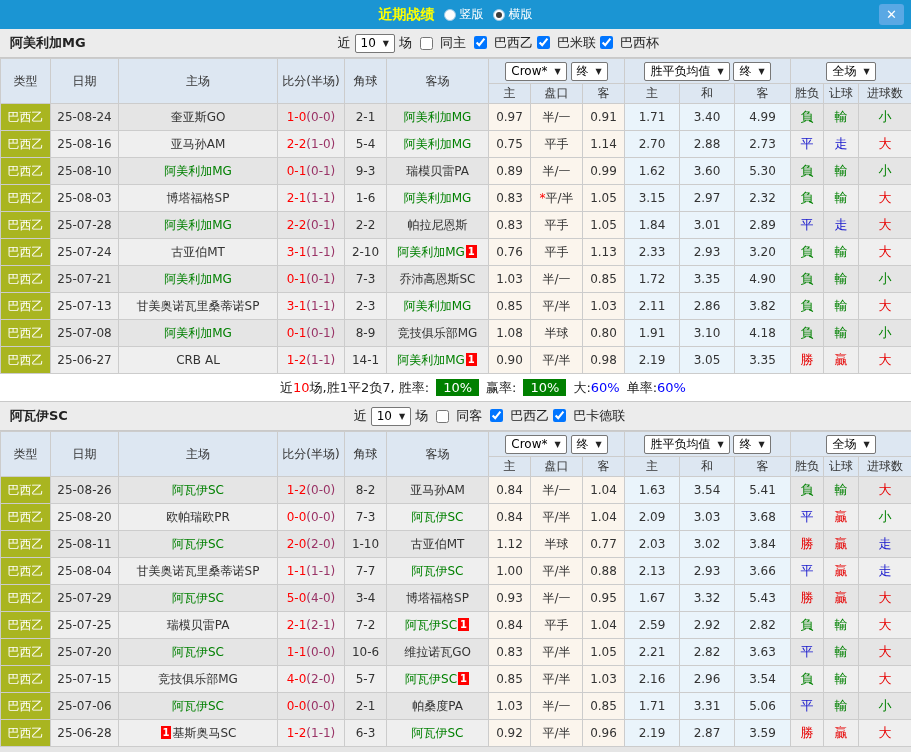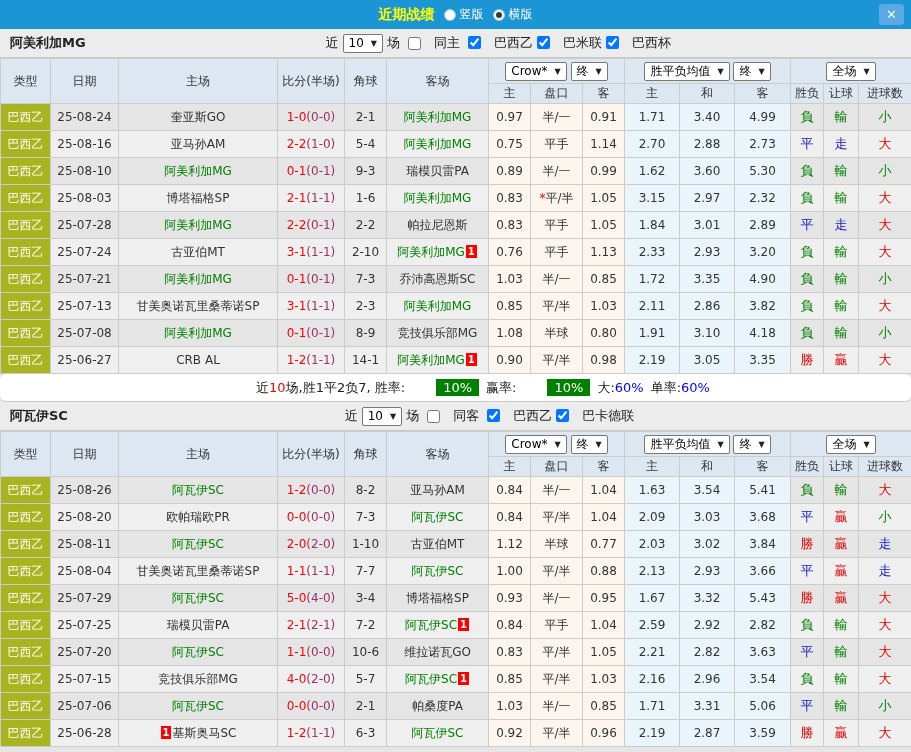--- a/index.html
+++ b/index.html
@@ -12,21 +12,21 @@
   .rdot{width:12px;height:12px;border-radius:50%;background:#fdfdfd;border:1px solid #9cc9e6;display:inline-block;position:relative;box-sizing:border-box;}
   .rdot.on::after{content:"";position:absolute;left:2px;top:2px;width:6px;height:6px;border-radius:50%;background:#3c3c3c;}
   .close-btn{position:absolute;right:7px;top:4px;width:25px;height:21px;background:#5aa8e4;border-radius:3px;color:#fff;font-weight:bold;text-align:center;line-height:21px;font-size:13px;cursor:pointer;}
 
   
   .section-bar{height:28px;background:#ececec;border-bottom:1px solid #c9c9c9;display:flex;align-items:center;font-size:13px;color:#222;}
   .team-name{font-weight:bold;margin-left:10px;font-size:13px;white-space:nowrap;}
   .filters{flex:1;display:flex;justify-content:center;align-items:center;gap:4px;}
   .select-box{display:inline-flex;align-items:center;gap:7px;background:#fff;border:1px solid #777;padding:1px 5px;font-size:12px;color:#000;border-radius:2px;cursor:pointer;line-height:15px;white-space:nowrap;}
   .select-box .arr{font-size:8px;color:#222;}
-  .chk{display:inline-flex;align-items:center;gap:12px;font-size:13px;color:#222;cursor:pointer;}
+  .chk{display:inline-flex;align-items:center;gap:6px;font-size:13px;color:#222;cursor:pointer;}
   .chk input{width:13px;height:13px;margin:0 1px 0 4px;}
 
   
   table{border-collapse:collapse;table-layout:fixed;width:911px;text-align:center;}
   td,th{border:1px solid #ccc;font-size:12px;color:#333;font-weight:normal;padding:0;overflow:hidden;white-space:nowrap;}
   thead th{background:#dde7f2;}
   thead tr.h1 th{height:24px;}
   thead tr.h2 th{height:19px;}
   tbody td{height:26px;}
   tbody tr:nth-child(even){background:#efefef;}
@@ -38,22 +38,22 @@
   .ft{color:#ff0000;}
   .ht{color:#993366;}
   .badge1{display:inline-block;background:#ff0000;color:#fff;font-size:10px;font-weight:bold;padding:0 2px;line-height:13px;margin:0 1px;vertical-align:1px;}
   .res{font-size:13px;}
   .res-green{color:#008000;}
   .res-blue{color:#1414cc;}
   .res-red{color:#e60000;}
   .star{color:#ff0000;}
 
   
-  .summary{height:27px;display:flex;align-items:center;justify-content:center;gap:7px;font-size:13px;color:#222;border-bottom:1px solid #c9c9c9;background:#fff;padding-left:55px;border-radius:6px;}
-  .badge-green{background:#008000;color:#fff;padding:1px 7px;font-size:13px;margin-left:24px;}
+  .summary{height:27px;display:flex;align-items:center;justify-content:center;gap:7px;font-size:13px;color:#222;border-bottom:1px solid #c9c9c9;background:#fff;padding-left:55px;}
+  .badge-green{background:#008000;color:#fff;padding:1px 7px;font-size:13px;}
   .blue-val{color:#0000ff;}
   .red-num{color:#ff0000;}
 </style>
 </head>
 <body>
 
 <div class="window">
 
   <div class="titlebar">
     <span class="title">近期战绩</span>

